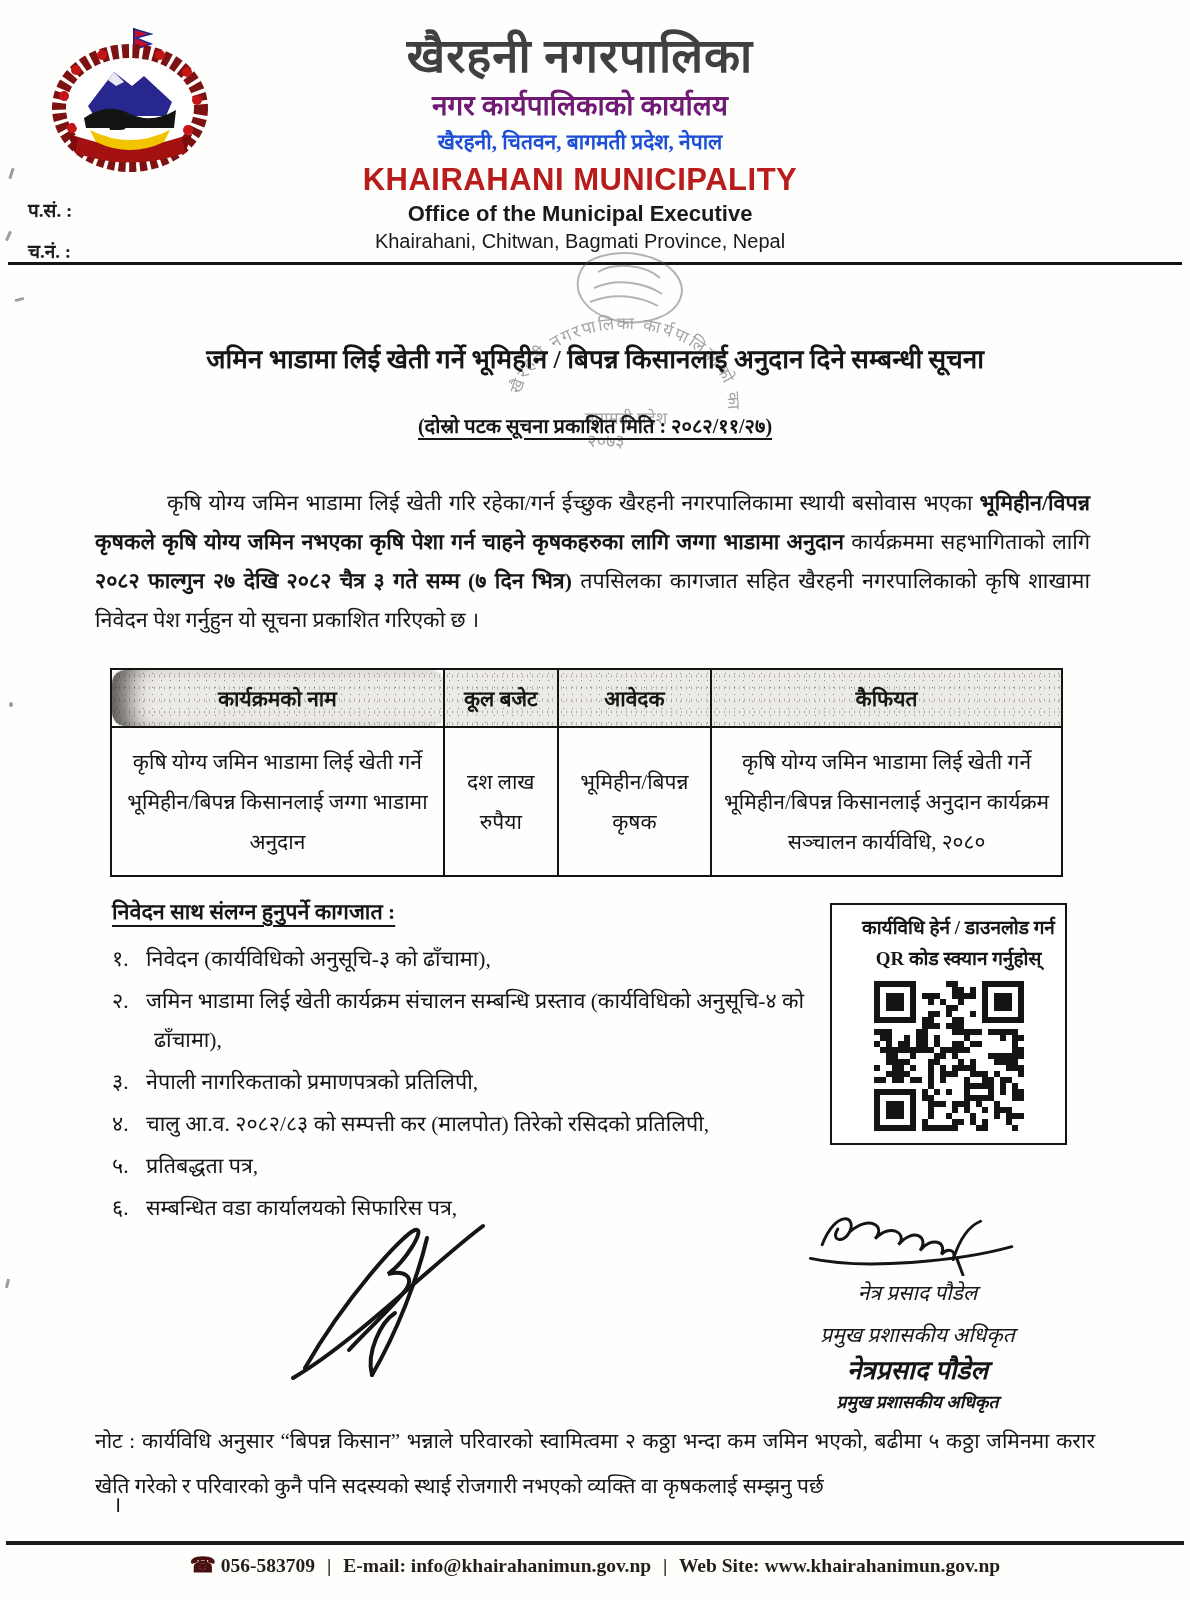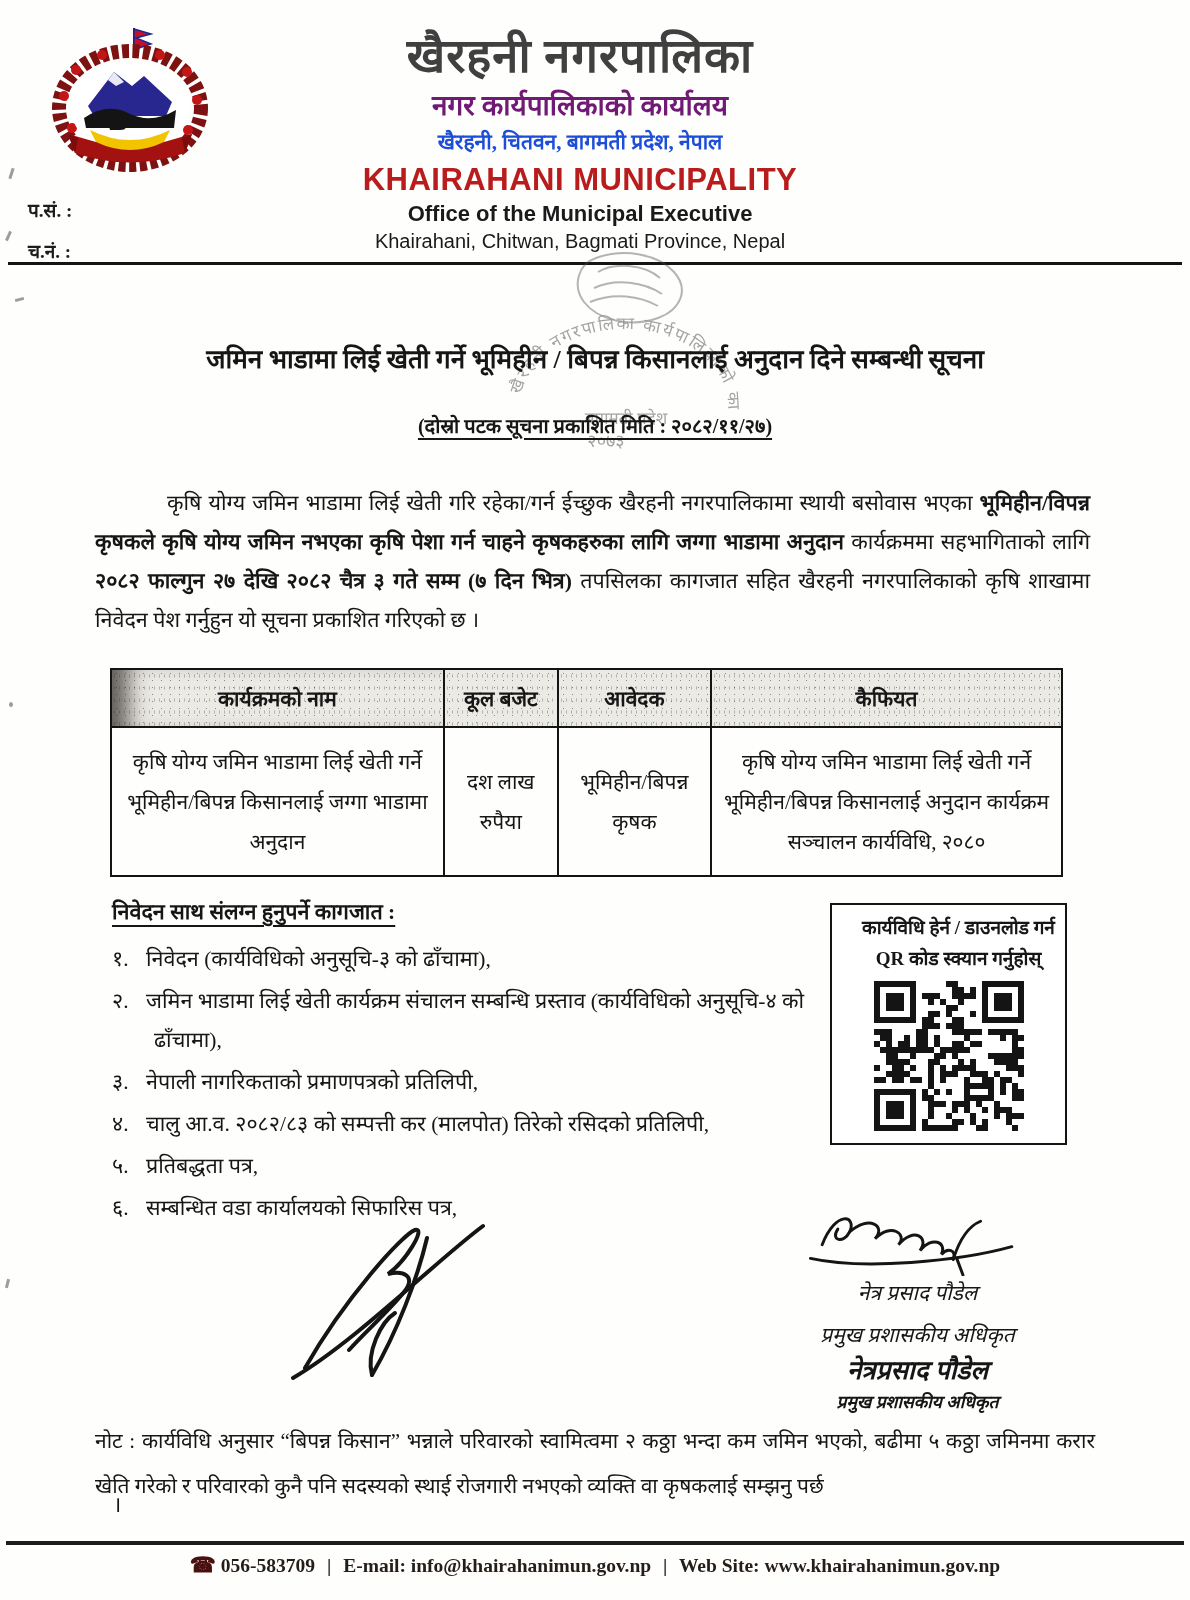--- a/index.html
+++ b/index.html
@@ -29,21 +29,21 @@
   .body-par{position:absolute;left:95px;width:995px;top:462px;font-size:21.5px;line-height:39px;text-align:justify;text-indent:72px;z-index:2;}
   
   .doc-table{position:absolute;left:110px;top:668px;width:953px;border-collapse:collapse;table-layout:fixed;z-index:2;}
   .doc-table th,.doc-table td{border:2.5px solid #141414;text-align:center;vertical-align:middle;padding:6px 10px;}
   .doc-table th{
     height:44px;font-size:21px;font-weight:bold;
     background-color:#eceae5;
     background-image:radial-gradient(rgba(45,42,38,.5) .6px,transparent .9px),radial-gradient(rgba(80,75,70,.35) .5px,transparent .8px);
     background-size:9px 7px,5px 12px;
   }
-  .doc-table th:first-child{box-shadow:inset 30px 0 22px -14px rgba(50,45,40,.75);}
+  .doc-table th:first-child{box-shadow:inset 30px 0 22px -14px rgba(50,45,40,.75);border-radius:14px;}
   .doc-table td{font-size:21px;line-height:40px;height:135px;}
   .col1{width:330px}.col2{width:113px}.col3{width:152px}.col4{width:348px}
   
   .docs{position:absolute;left:112px;top:893px;width:708px;z-index:2;}
   .docs-head{font-size:21.5px;font-weight:bold;line-height:39px;}
   .docs-head span{text-decoration:underline;text-underline-offset:6px;text-decoration-thickness:2px;}
   .docs ol{list-style:none;margin:8px 0 0 0;padding:0;}
   .docs li{font-size:21.5px;line-height:39px;padding-left:42px;text-indent:-42px;margin-top:3px;}
   .docs li .num{display:inline-block;width:34px;text-indent:0;}
   

